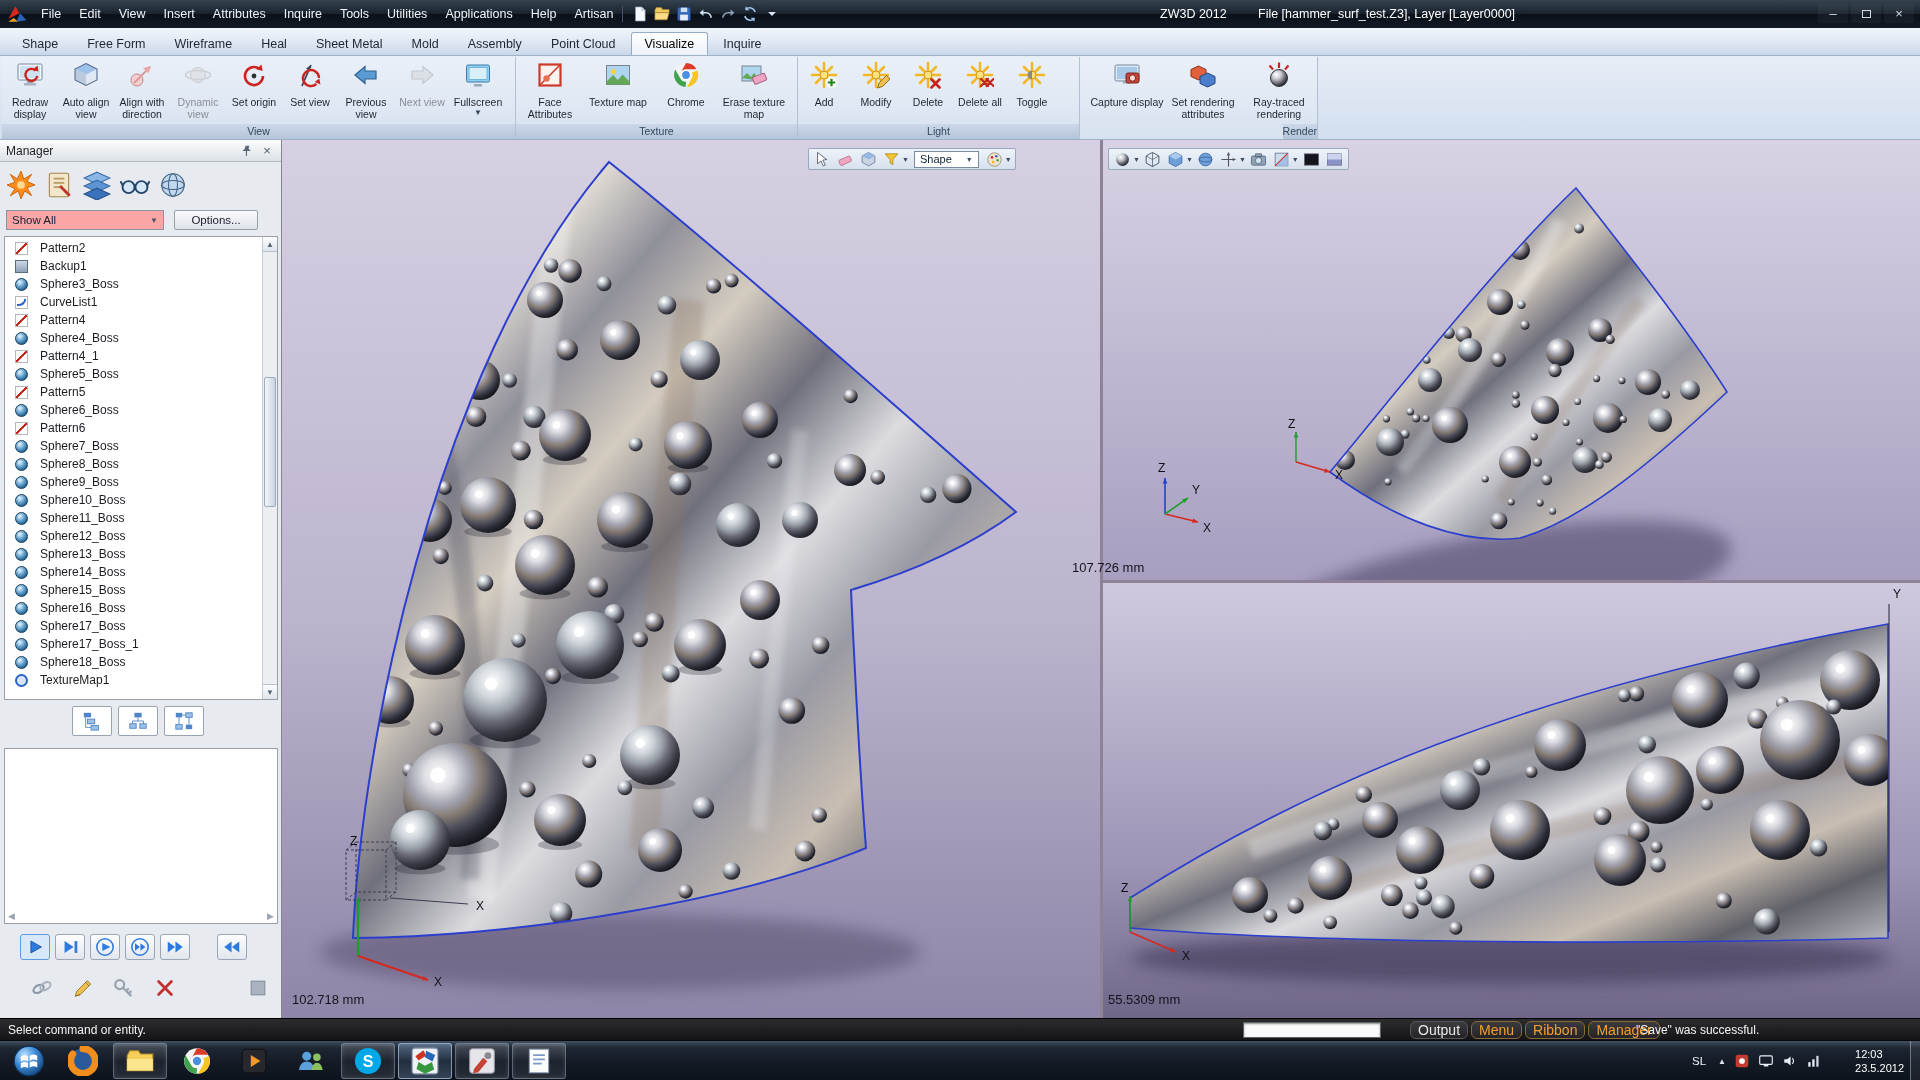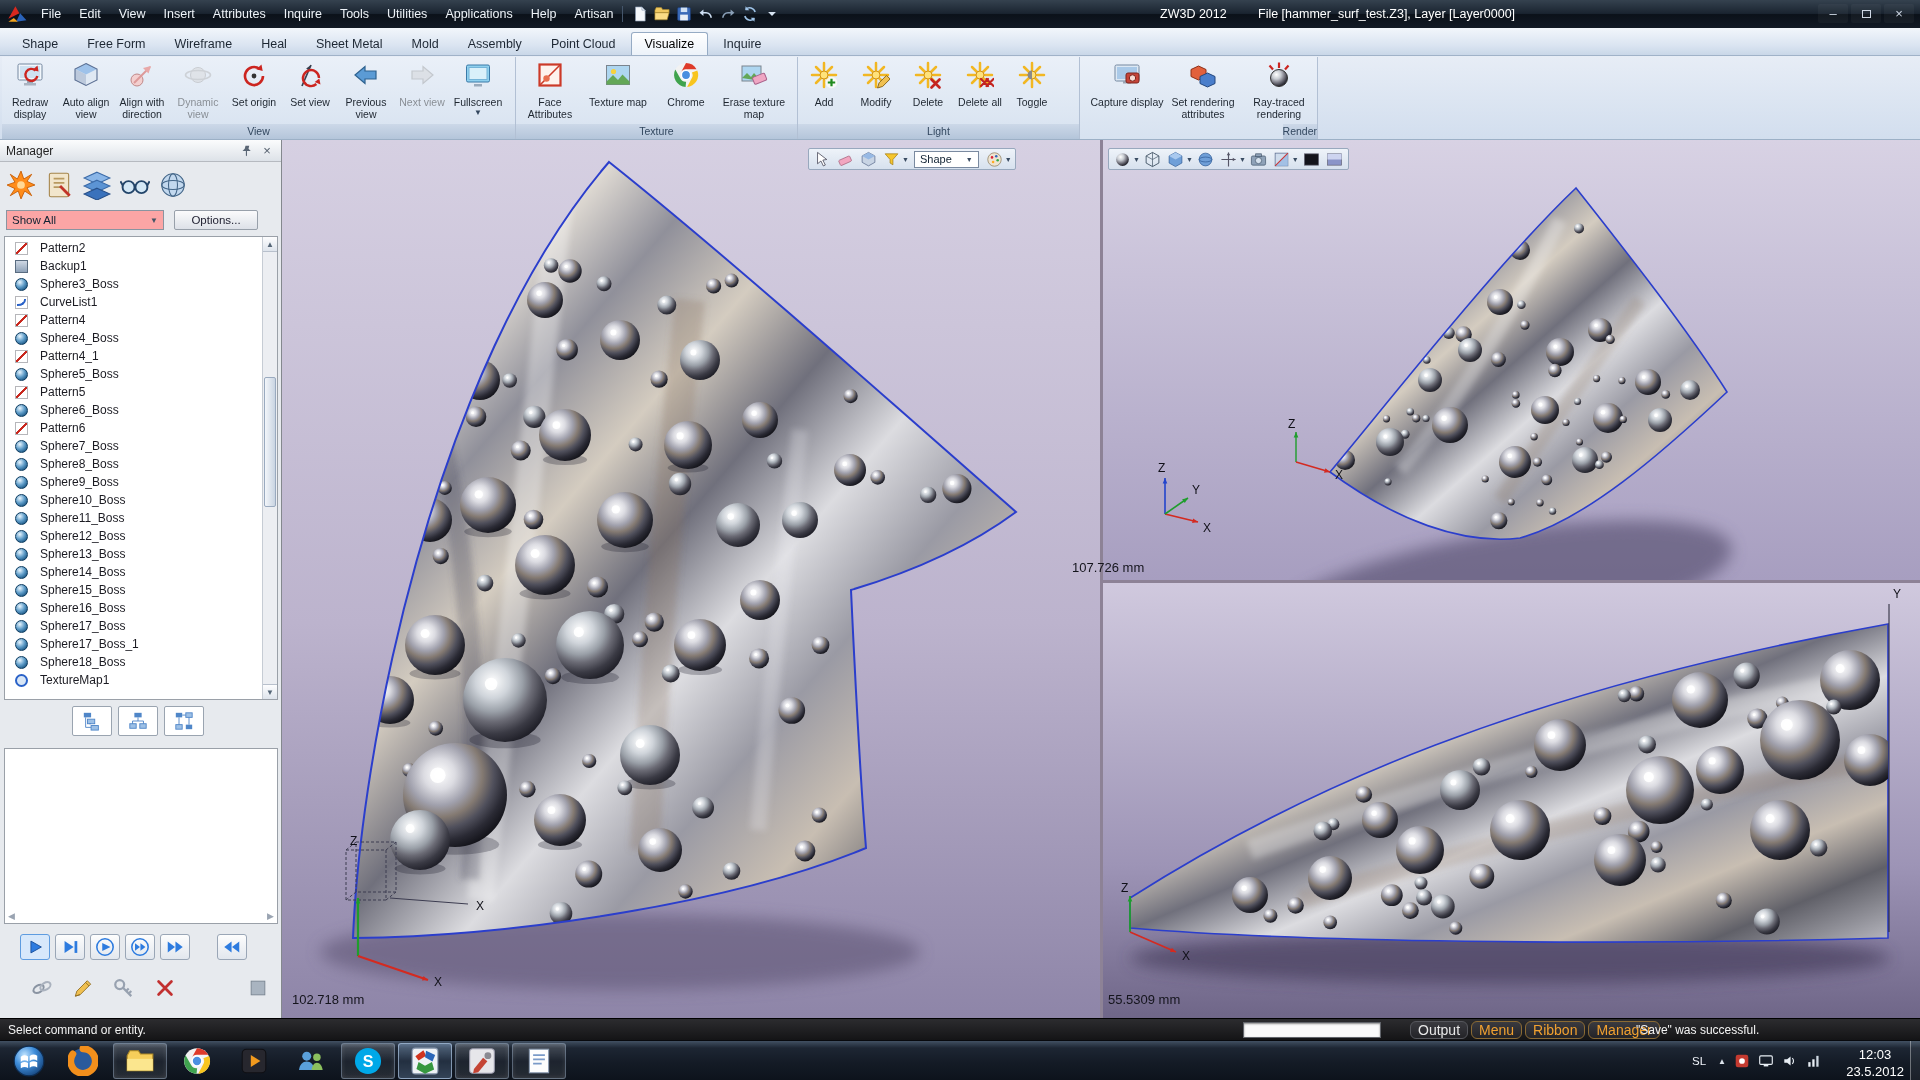--- a/index.html
+++ b/index.html
@@ -86,21 +86,21 @@
 
 #taskbar{position:absolute;left:0;top:1040px;width:1920px;height:40px;background:linear-gradient(#415062,#1d2633 18%,#141b26 55%,#0d131c);border-top:1px solid #07090d}
 #tb-start{position:absolute;left:6px;top:3px;width:46px;height:34px;display:flex;align-items:center;justify-content:center}
 #tb-apps{position:absolute;left:56px;top:2px;display:flex;gap:3px}
 .tb-app{width:54px;height:36px;border-radius:3px;display:flex;align-items:center;justify-content:center;border:1px solid transparent}
 .tb-app.open{background:linear-gradient(rgba(255,255,255,.18),rgba(255,255,255,.04) 50%,rgba(255,255,255,.1));border-color:rgba(160,180,205,.45);box-shadow:inset 0 0 5px rgba(255,255,255,.12)}
 .tb-app.active{background:linear-gradient(rgba(170,205,245,.38),rgba(110,150,200,.16) 50%,rgba(150,190,235,.28));border-color:rgba(190,215,245,.6)}
 #tb-tray{position:absolute;right:98px;top:0;height:40px;display:flex;align-items:center;gap:8px}
 #tray-lang{font-size:11.5px;color:#eef2f8;padding:2px 4px}
 #tray-up{font-size:8px;color:#dde4ec}
-#tb-clock{position:absolute;right:16px;top:6px;text-align:center;font-size:13px;color:#fff;line-height:1.3}
+#tb-clock{position:absolute;right:16px;top:6px;font-size:11px;color:#fff;line-height:1.3}
 #tb-desktop{position:absolute;right:0;top:0;width:10px;height:40px;border-left:1px solid rgba(255,255,255,.35);background:rgba(255,255,255,.06)}
 </style>
 </head>
 <body>
 
 <svg width="0" height="0" style="position:absolute" aria-hidden="true">
   <defs>
     <radialGradient id="icoChrome" cx="35%" cy="30%" r="75%">
       <stop offset="0" stop-color="#ffffff"></stop>
         <stop offset=".35" stop-color="#c8ccd2"></stop>

